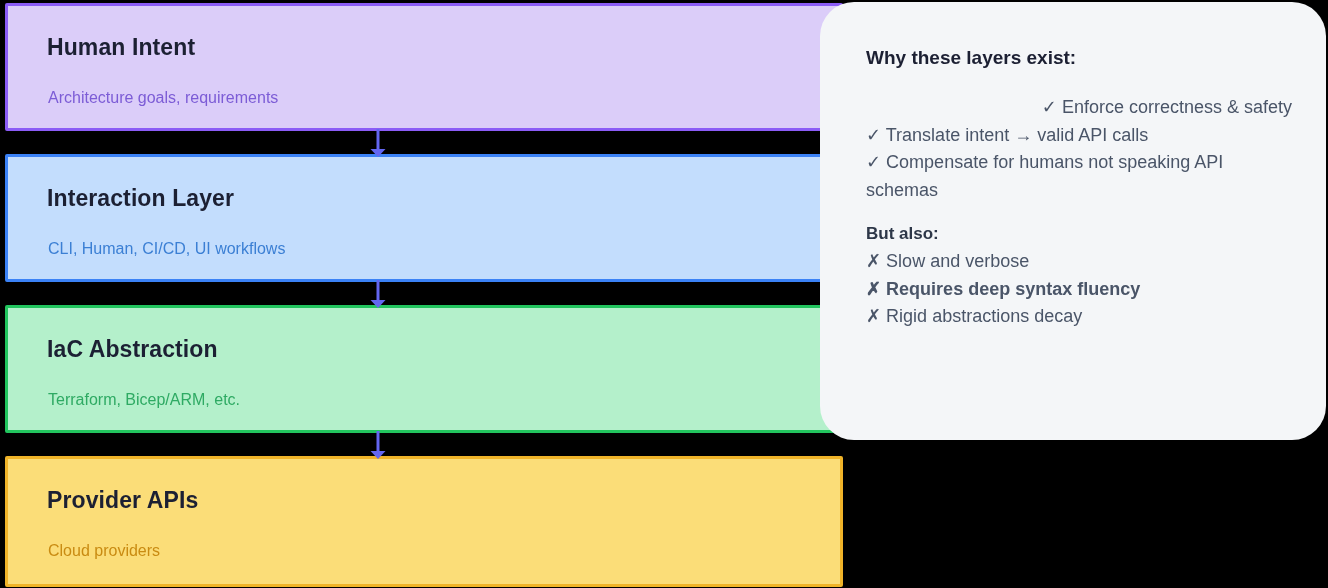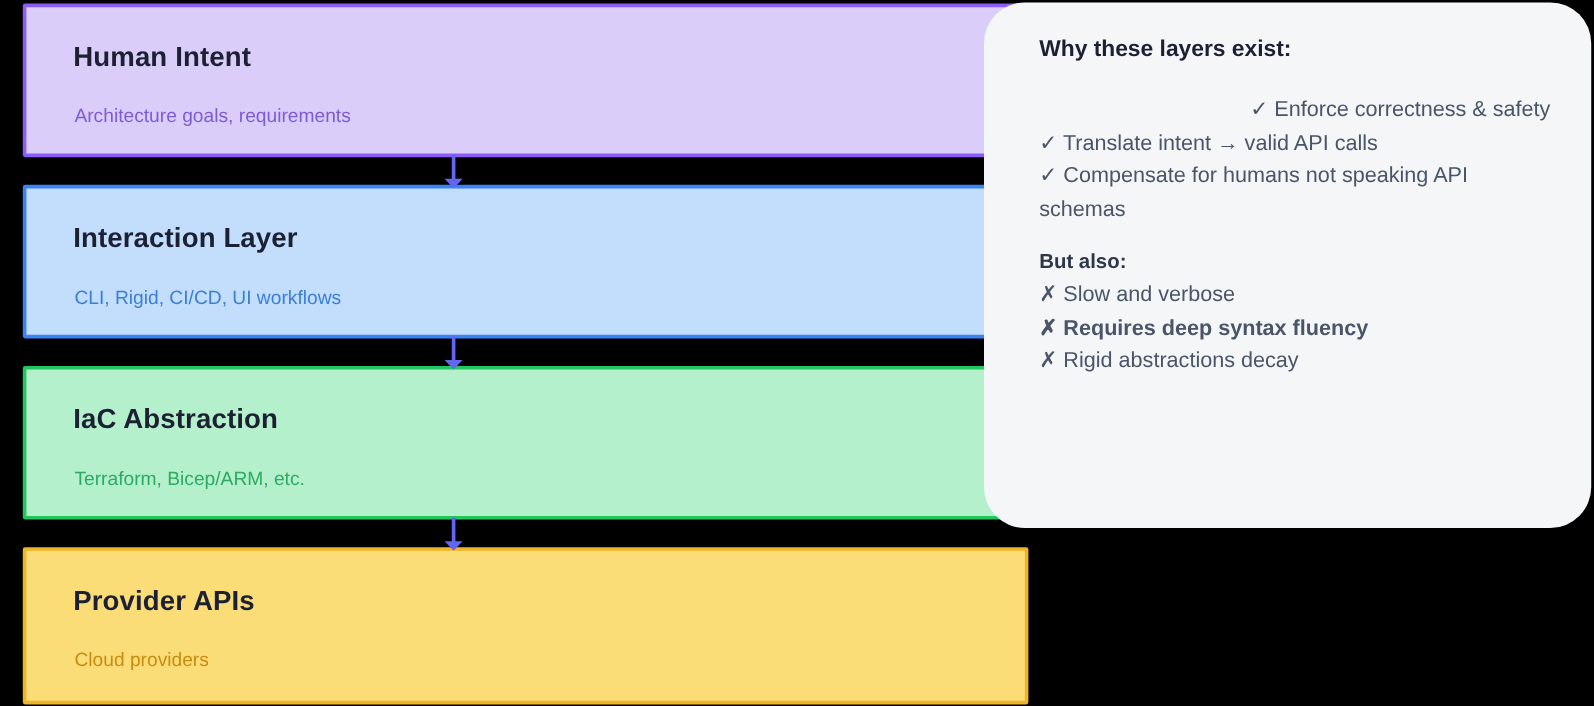--- a/index.html
+++ b/index.html
@@ -26,21 +26,21 @@
   .layer-stack {
     position: absolute;
     left: 0;
     top: 0;
     width: 800px;
     height: 588px;
   }
 
   .layer-box {
     position: absolute;
-    left: 19px;
+    left: 5px;
     width: 838px;
     box-sizing: border-box;
     border-radius: 2px;
     border-width: 3px;
     border-style: solid;
     padding: 0;
   }
 
   .layer-title {
     position: absolute;
@@ -82,21 +82,21 @@
   
   #why-panel {
     position: absolute;
     left: 820px;
     top: 2px;
     width: 506px;
     height: 438px;
     box-sizing: border-box;
     background: #f4f6f8;
     border-radius: 34px;
-    padding: 26px 34px 0 46px;
+    padding: 42px 34px 0 46px;
   }
 
   .panel-title {
     font-size: 19px;
     font-weight: bold;
     color: #1c2033;
     margin: 0 0 0 0;
     line-height: 28px;
   }
 
@@ -126,21 +126,21 @@
 
   <div class="layer-stack">
 
     <div class="layer-box" id="box-human-intent" style="background: rgb(219, 205, 249); border-color: rgb(139, 92, 246);">
       <div class="layer-title">Human Intent</div>
       <div class="layer-sub" style="color: rgb(124, 92, 214);">Architecture goals, requirements</div>
     </div>
 
     <div class="layer-box" id="box-interaction-layer" style="background: rgb(195, 221, 253); border-color: rgb(59, 130, 246);">
       <div class="layer-title">Interaction Layer</div>
-      <div class="layer-sub" style="color: rgb(59, 127, 212);">CLI, Rigid, CI/CD, UI workflows</div>
+      <div class="layer-sub" style="color: rgb(59, 127, 212);">CLI, Human, CI/CD, UI workflows</div>
     </div>
 
     <div class="layer-box" id="box-iac-abstraction" style="background: rgb(180, 240, 203); border-color: rgb(34, 197, 94);">
       <div class="layer-title">IaC Abstraction</div>
       <div class="layer-sub" style="color: rgb(46, 170, 99);">Terraform, Bicep/ARM, etc.</div>
     </div>
 
     <div class="layer-box" id="box-provider-apis" style="background: rgb(251, 221, 120); border-color: rgb(240, 180, 41);">
       <div class="layer-title">Provider APIs</div>
       <div class="layer-sub" style="color: rgb(201, 139, 18);">Cloud providers</div>

